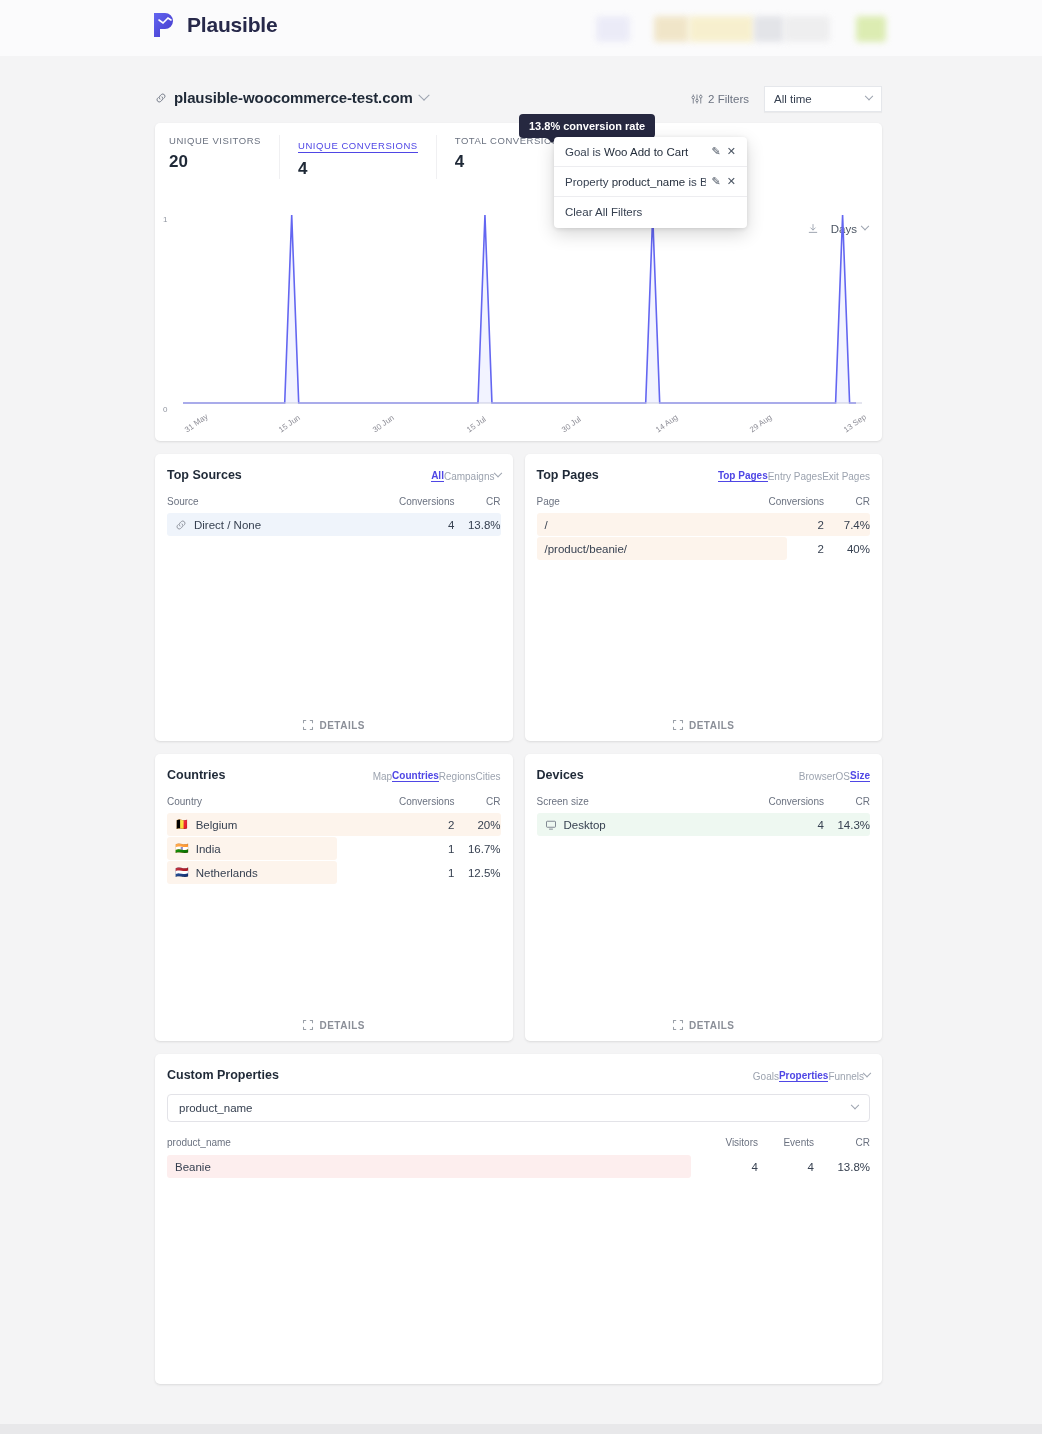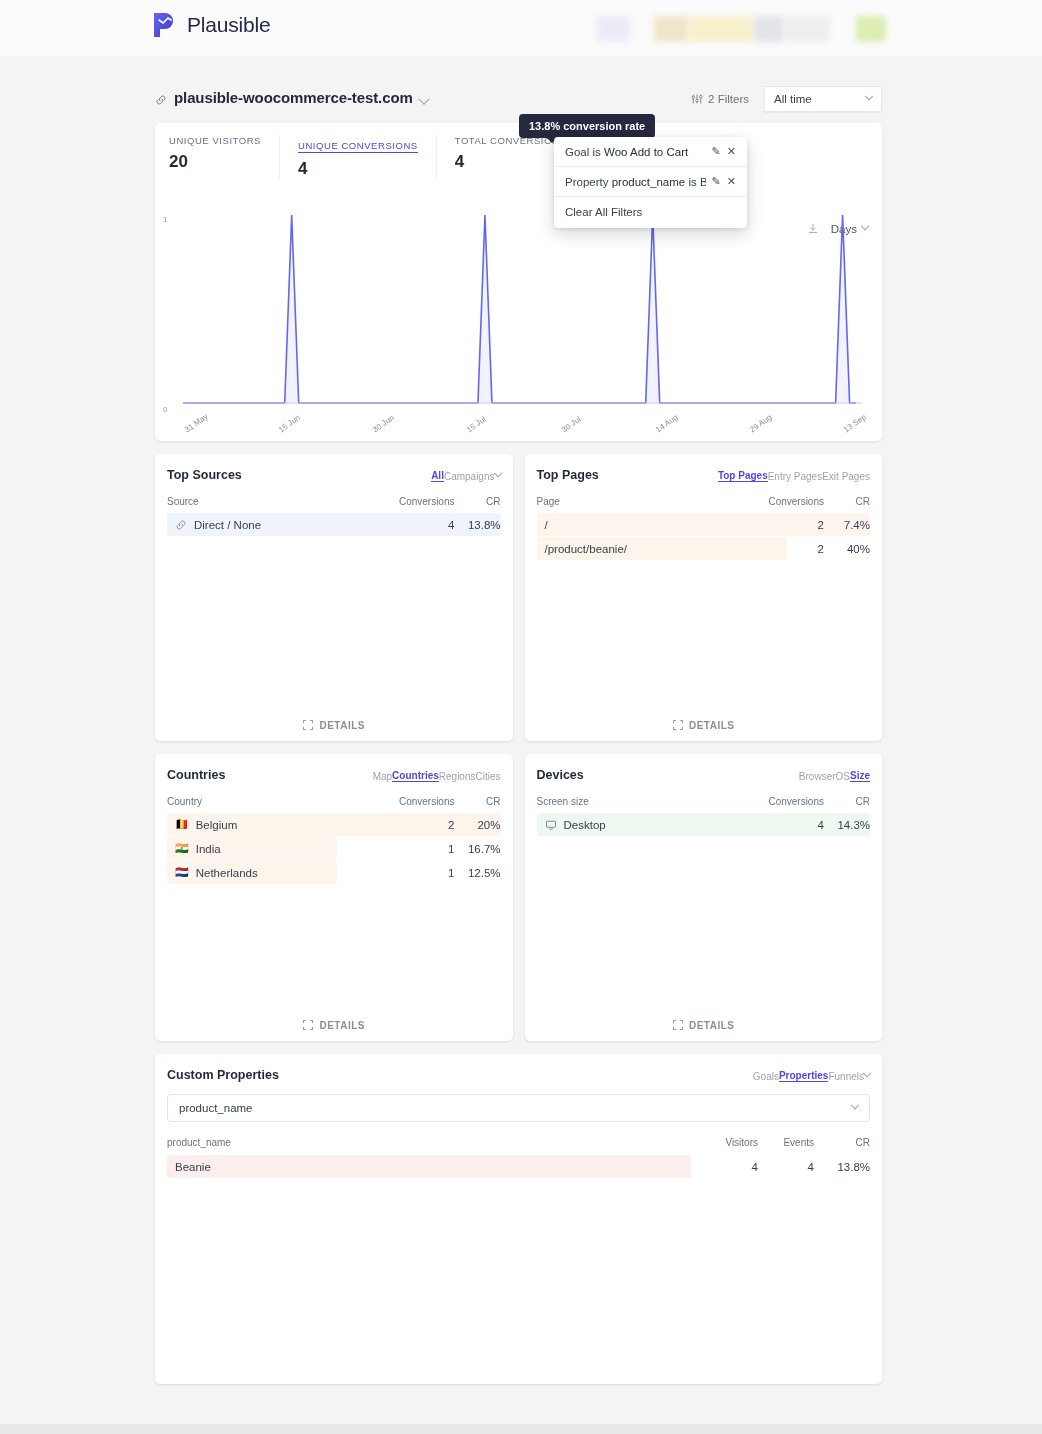--- a/index.html
+++ b/index.html
@@ -11,32 +11,32 @@
   }
   .page { position: relative; width: 1042px; height: 1434px; background: #f4f4f5; overflow: hidden; }
 
   
   .topnav {
     position: absolute; left: 0; top: 0; width: 1042px; height: 56px;
     background: #fbfbfc;
   }
   .logo-wrap { position: absolute; left: 152px; top: 11px; display: flex; align-items: center; gap: 9px; }
   .logo-mark { width: 26px; height: 27px; display: block; }
-  .logo-text { font-size: 21px; font-weight: 400; color: #27294a; letter-spacing: -0.2px; }
+  .logo-text { font-size: 21px; font-weight: 700; color: #27294a; letter-spacing: -0.2px; }
 
   .nav-blur { position: absolute; border-radius: 3px; filter: blur(3px); opacity: .85; }
 
   
   .container { position: absolute; left: 155px; top: 78px; width: 727px; }
 
   .site-header {
     display: flex; align-items: center; justify-content: flex-end;
     height: 42px; position: relative;
   }
-  .site-name { position: absolute; left: 0; top: 11px; display: flex; align-items: flex-end; gap: 7px; }
+  .site-name { position: absolute; left: 0; top: 11px; display: flex; align-items: center; gap: 7px; }
   .site-name .sn-text { font-size: 15px; font-weight: 700; color: #1f2937; letter-spacing: -.1px; }
   .chev { display: inline-block; width: 8px; height: 8px; border-right: 1.4px solid #9ca3af; border-bottom: 1.4px solid #9ca3af; transform: rotate(45deg) translate(-2px,-2px); }
   .chev-sm { width: 6px; height: 6px; border-width: 1.2px; }
 
   .filters-btn { display: flex; align-items: center; gap: 5px; font-size: 11.5px; color: #6b7280; margin-right: 15px; cursor: pointer; }
   .time-select {
     width: 118px; height: 26px; background: #fff; border: 1px solid #e5e7eb; border-radius: 0;
     display: flex; align-items: center; justify-content: space-between; padding: 0 9px;
     font-size: 11.5px; color: #374151; box-shadow: 0 1px 1px rgba(0,0,0,.04); cursor: pointer;
   }

